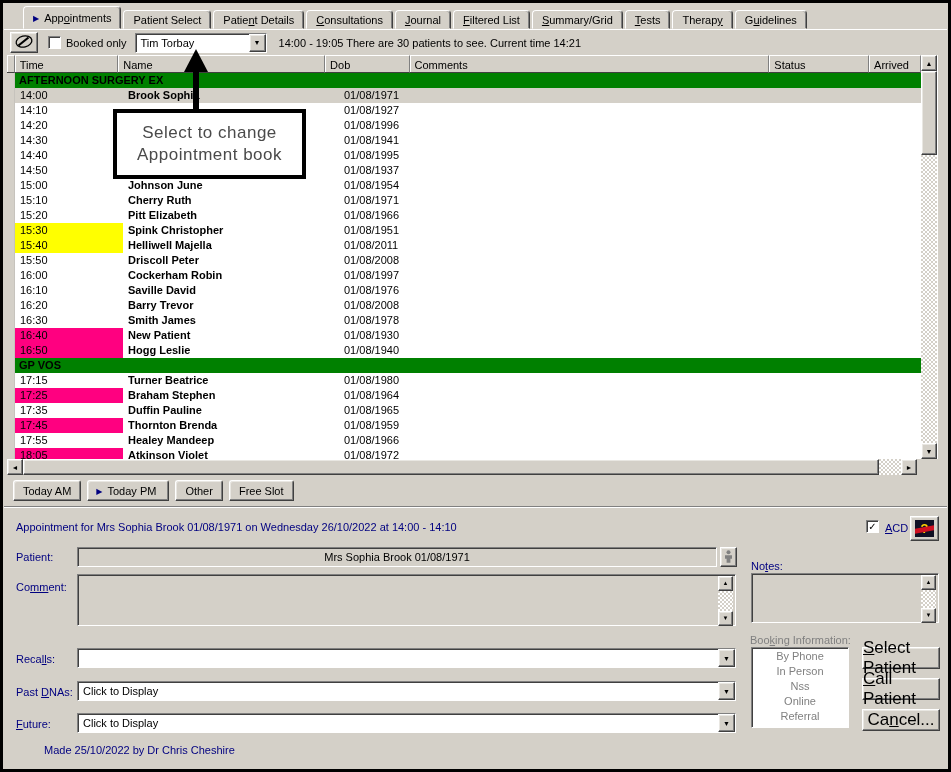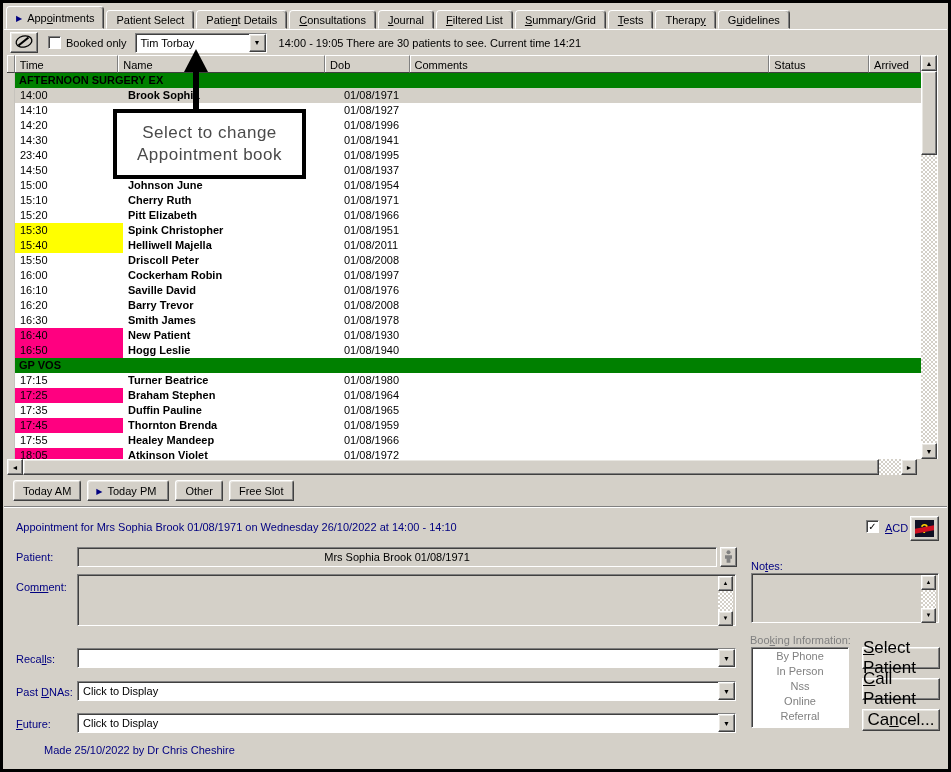--- a/index.html
+++ b/index.html
@@ -8,21 +8,21 @@
     width:951px; height:772px; position:relative; background:#000;
     font-family:"Liberation Sans", sans-serif; font-size:11px; color:#000;
     overflow:hidden;
   }
   .window {
     position:absolute; inset:0; border:3px solid #000;
     background:var(--button-face); 
   }
 
   
-  .tabbar { position:absolute; left:1px; top:2px; right:1px; height:24px; display:flex; align-items:flex-end; padding-left:2px; }
+  .tabbar { position:absolute; left:18px; top:2px; right:1px; height:24px; display:flex; align-items:flex-end; padding-left:2px; }
   .tab {
     position:relative; height:19px; margin-top:3px; padding:3px 9px 0 9px;
     background:var(--button-face); border:1px solid;
     border-color:#fff #404040 transparent #fff; border-radius:4px 4px 0 0;
     box-shadow: inset -1px 0 0 #808080; margin-right:2px; white-space:nowrap; cursor:default;
   }
   .tab.selected { height:23px; margin-top:0; padding-top:5px; z-index:3; }
   .sel-arrow { color:var(--label-navy); font-size:8px; margin-right:5px; vertical-align:1px; }
 
   
@@ -196,21 +196,21 @@
           <div class="cell c-gutter"></div>
           <div class="cell c-time">14:30</div>
           <div class="cell c-name"></div>
           <div class="cell c-dob">01/08/1941</div>
           <div class="cell c-comments"></div>
           <div class="cell c-status"></div>
           <div class="cell c-arrived"></div>
         </div>
         <div class="trow">
           <div class="cell c-gutter"></div>
-          <div class="cell c-time">23:40</div>
+          <div class="cell c-time">14:40</div>
           <div class="cell c-name"></div>
           <div class="cell c-dob">01/08/1995</div>
           <div class="cell c-comments"></div>
           <div class="cell c-status"></div>
           <div class="cell c-arrived"></div>
         </div>
         <div class="trow">
           <div class="cell c-gutter"></div>
           <div class="cell c-time">14:50</div>
           <div class="cell c-name"></div>

